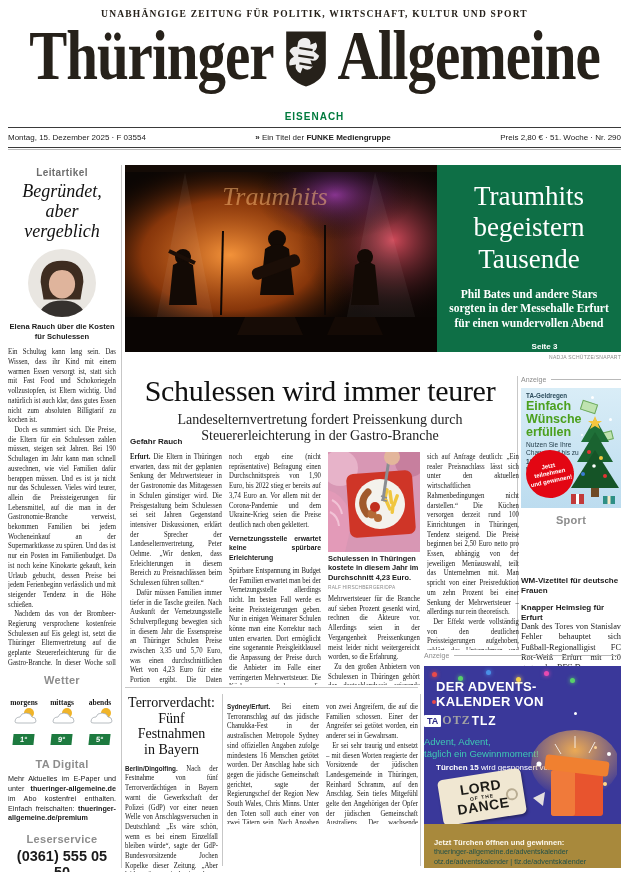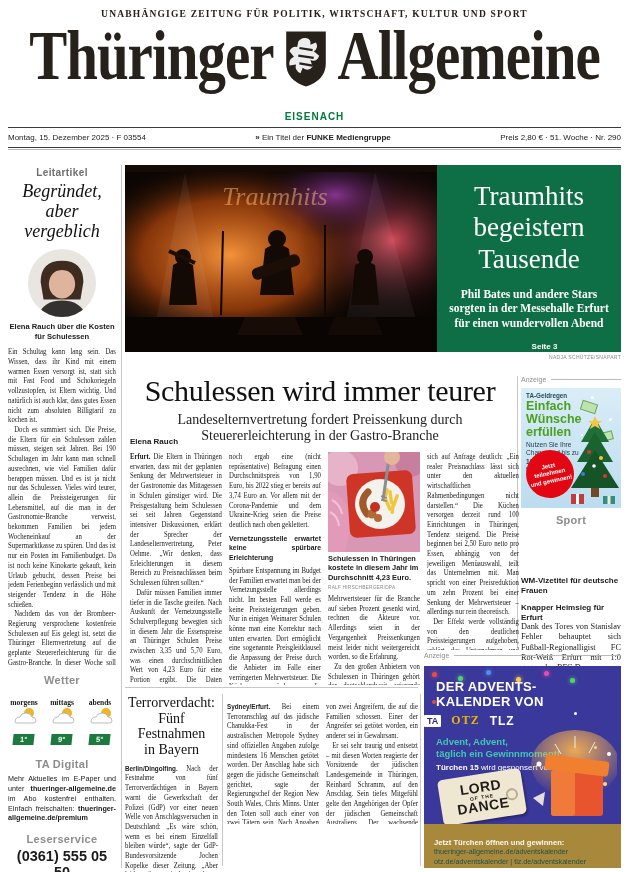--- a/index.html
+++ b/index.html
@@ -96,25 +96,25 @@
   
   .terror-h{font-size:14px;text-align:center;line-height:1.12;color:#111;}
   .ansch-h{font-size:20.5px;text-align:center;line-height:1.1;color:#111;}
 
   
   .ad2{position:absolute;left:424px;top:666px;width:197px;height:202px;overflow:hidden;
        background:radial-gradient(circle at 88% 62%,#7a5bb0 0%,#45449f 34%,#3a389a 60%,#34319​1 100%);
        background-color:#3a389a;font-family:"Liberation Sans",sans-serif;}
   .ad2-title{color:#fff;font-weight:bold;font-size:13px;line-height:1.12;letter-spacing:.3px;
              padding:14px 0 0 12px;}
-  .ad2-logos{display:flex;align-items:center;gap:10px;padding:4px 0 0 0;}
+  .ad2-logos{display:flex;align-items:center;gap:1px;padding:4px 0 0 0;}
   .logo-ta{background:#fff;color:#2c2a86;font-weight:bold;font-size:9px;padding:1px 3px;border-radius:1px;}
-  .logo-otz{color:#eab308;font-family:"Liberation Serif",serif;font-weight:bold;font-size:12px;letter-spacing:1px;}
+  .logo-otz{color:#a3a3a3;font-family:"Liberation Serif",serif;font-weight:bold;font-size:12px;letter-spacing:1px;}
   .logo-tlz{color:#fff;font-weight:bold;font-size:12px;letter-spacing:1px;}
-  .ad2-line{color:#3ec9b4;font-weight:bold;font-size:9.5px;line-height:1.25;padding-left:12px;}
+  .ad2-line{color:#3ec9b4;font-weight:normal;font-size:9.5px;line-height:1.25;}
   .ad2-sponsor{color:#fff;font-size:8px;padding:3px 0 0 12px;}
   .tag{position:absolute;left:16px;top:108px;width:84px;height:46px;background:#f0e7d2;
        border-radius:5px;transform:rotate(-9deg);box-shadow:1px 2px 3px rgba(0,0,0,.35);
        display:flex;flex-direction:column;align-items:center;justify-content:center;color:#1c1b17;}
   .tag-big{font-weight:bold;font-size:14px;letter-spacing:.5px;line-height:.95;}
   .tag-sm{font-weight:bold;font-size:5px;letter-spacing:1px;}
   .ad2-footer{position:absolute;left:0;bottom:0;width:100%;height:44px;background:#a8893c;
               box-sizing:border-box;padding:14px 10px 0;}
   .ad2-f-bold{color:#fdf8ec;font-weight:bold;font-size:7.6px;}
   .ad2-f-link{color:#1d4f4a;font-size:7.2px;line-height:1.35;}
@@ -272,21 +272,21 @@
       <div>begeistern</div>
       <div>Tausende</div>
     </div>
     <div class="teaser-sub">Phil Bates und andere Stars sorgten in der Messehalle Erfurt für einen wundervollen Abend</div>
     <div class="teaser-page">Seite 3</div>
   </div>
   <div class="photo-credit">NADJA SCHÜTZE/SNAPART</div>
 
   <div class="headline">Schulessen wird immer teurer</div>
   <div class="subhead">Landeselternvertretung fordert Preissenkung durch Steuererleichterung in der Gastro-Branche</div>
-  <div class="byline">Elena Rauch</div>
+  <div class="byline">Gefahr Rauch</div>
 
   <div class="cols">
     <div class="col body-sm" style="height:233px;">
       <div class="compress">
         <p><span class="bold">Erfurt.</span><span> Die Eltern in Thüringen erwarten, dass mit der geplanten Senkung der Mehrwertsteuer in der Gastronomie das Mittagessen in Schulen günstiger wird. Die Preisgestaltung beim Schulessen sei seit Jahren Gegenstand intensiver Diskussionen, erklärt der Sprecher der Landeselternvertretung, Peter Oehme. „Wir denken, dass Erleichterungen in diesem Bereich zu Preisnachlässen beim Schulessen führen sollten.“</span></p>
         <p class="ind">Dafür müssen Familien immer tiefer in die Tasche greifen. Nach Auskunft der Vernetzungsstelle Schulverpflegung bewegten sich in diesem Jahr die Essenspreise an Thüringer Schulen Preise zwischen 3,35 und 5,70 Euro, was einen durchschnittlichen Wert von 4,23 Euro für eine Portion ergibt. Die Daten basieren auf einer Auswertung von mehr als 150 schulischen Speiseplänen. Vor sechs Jahren</p>
       </div>
     </div>
     <div class="col body-sm" style="height:233px;">
       <div class="compress">

